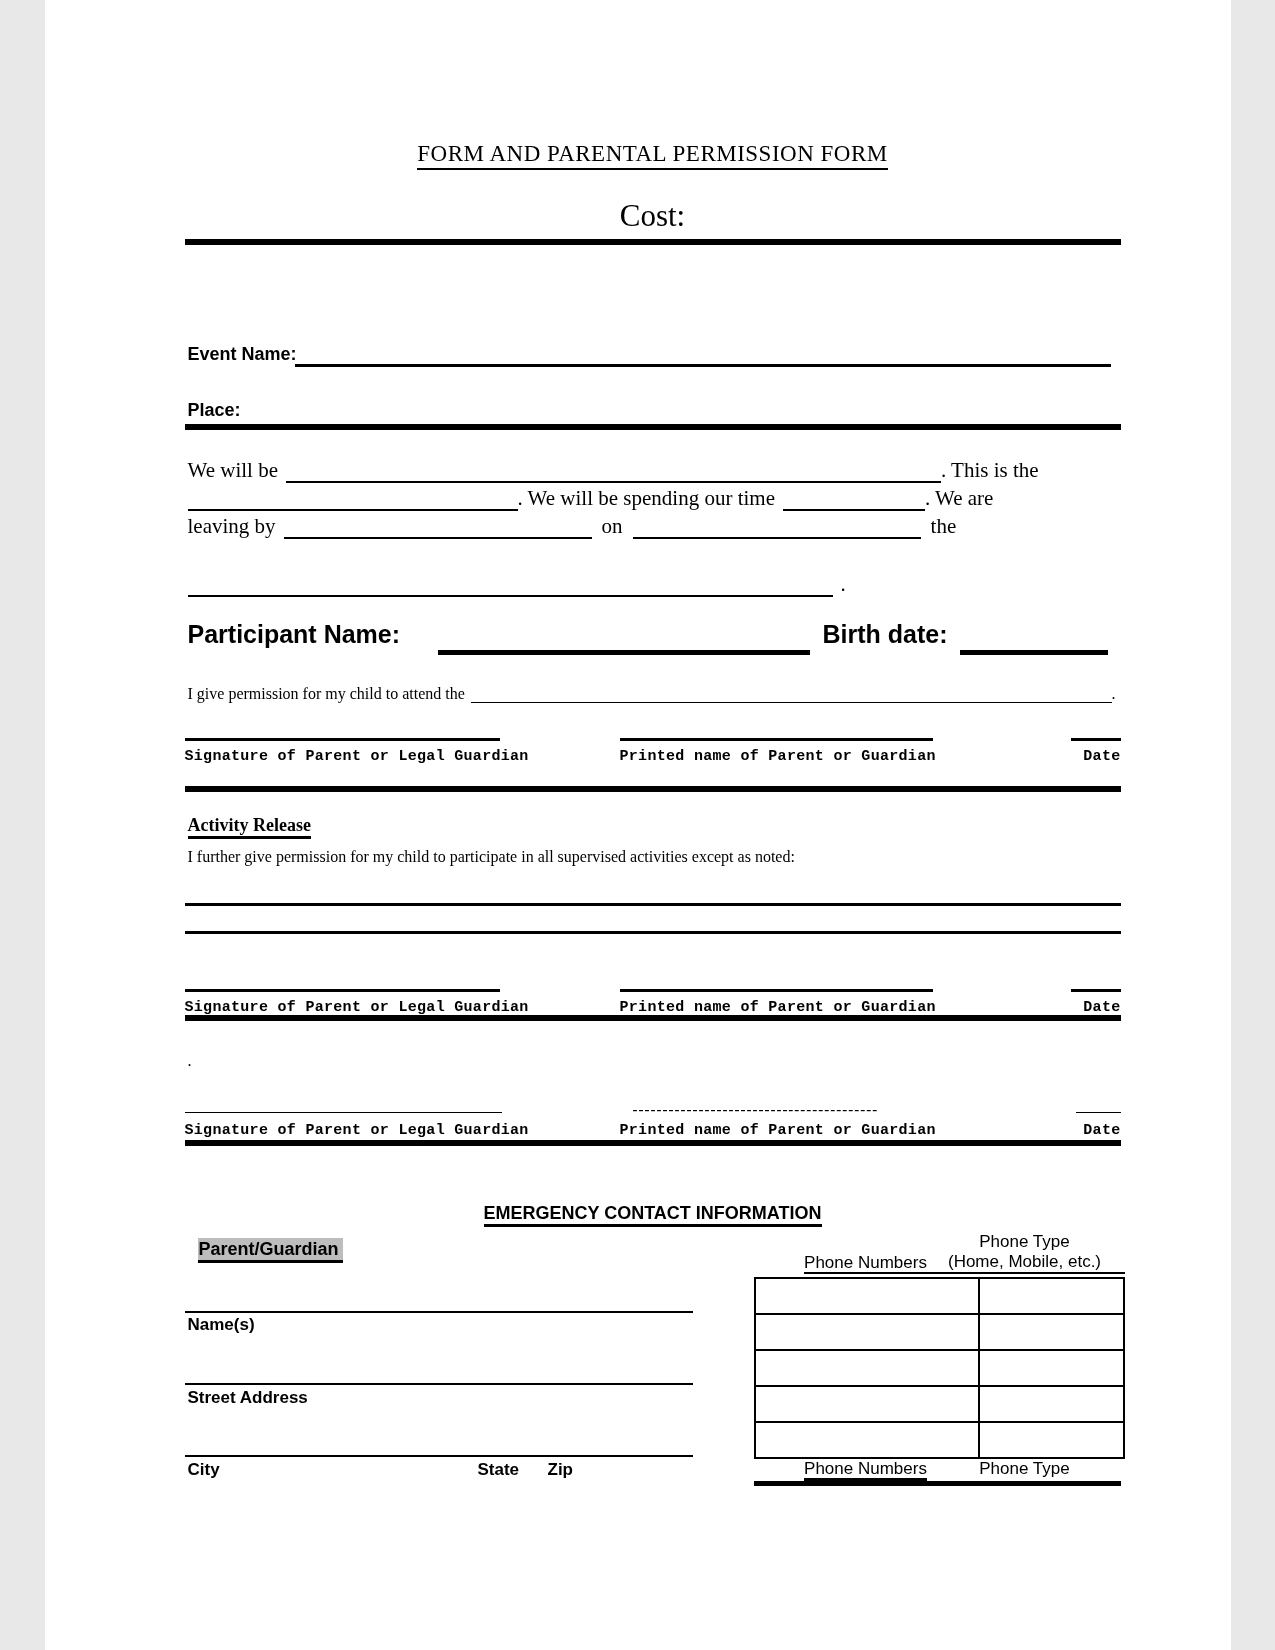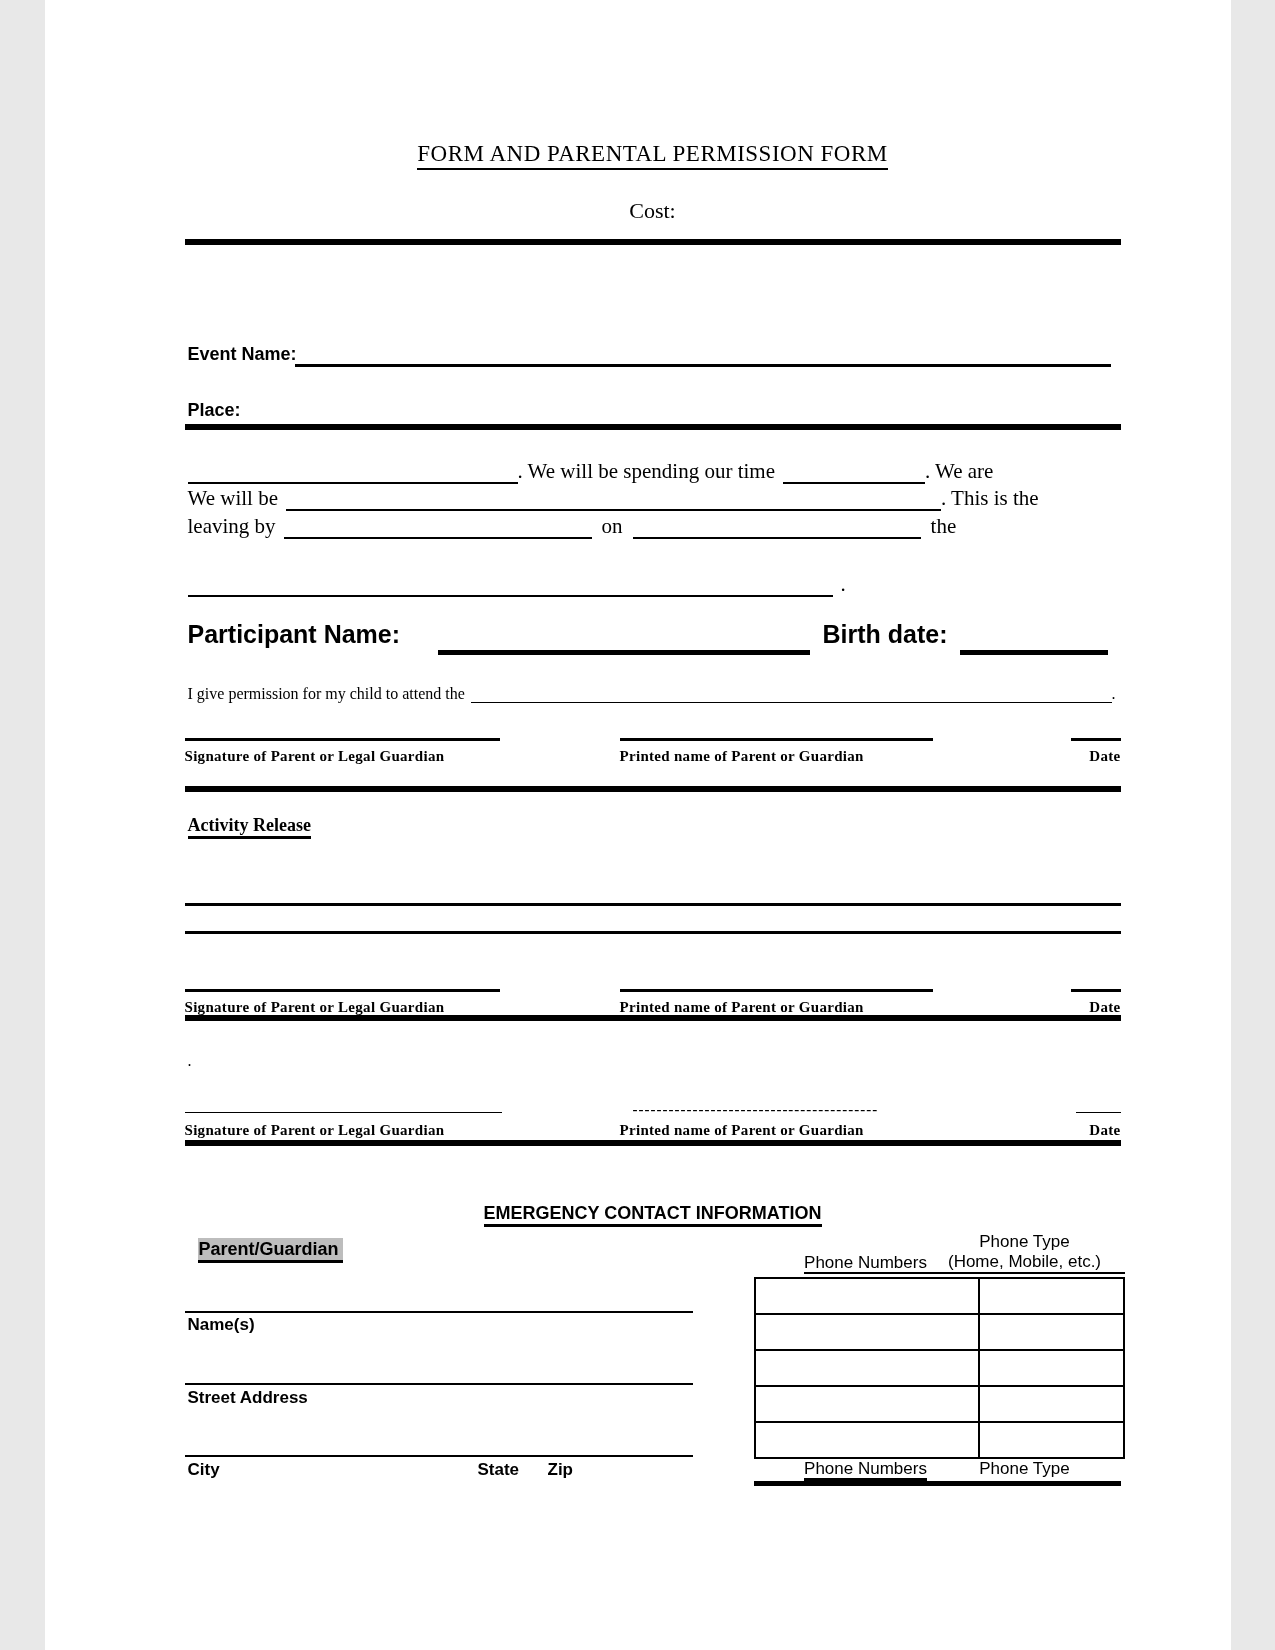--- a/index.html
+++ b/index.html
@@ -5,41 +5,41 @@
   html,body { margin:0; padding:0; background:#e8e8e8; }
   .page {
     position:relative; width:1186px; height:1650px; margin:0 auto;
     background:#ffffff; color:#000; overflow:hidden;
     font-family:"Liberation Serif", serif;
   }
   .abs { position:absolute; }
   .center { text-align:center; }
 
   .title-text { font-size:23px; letter-spacing:0.5px; border-bottom:2px solid #000; padding-bottom:2px; }
-  .cost-text  { font-size:22px; }
+  .cost-text  { font-size:31px; }
 
   .rule { background:#000; height:6px; }
   .rule-thin { background:#000; height:3px; }
 
   .blank { border-bottom:3px solid #000; }
   .blank4 { border-bottom:4px solid #000; }
   .blank5 { border-bottom:5px solid #000; }
   .blank2 { border-bottom:2px solid #000; }
   .blank1 { border-bottom:1px solid #000; }
 
   .bigl { font-size:26px; font-weight:bold; font-family:"Liberation Sans", sans-serif; }
   .medl { font-size:18px; font-weight:bold; font-family:"Liberation Sans", sans-serif; }
   .para { font-size:21px; }
   .partl { font-size:25px; font-weight:bold; font-family:"Liberation Sans", sans-serif; }
   .small-serif { font-size:16px; }
 
   .sigblock { left:140px; width:936px; height:42px; }
   .sigline { position:absolute; top:0; height:2px; border-bottom:3px solid #000; }
   .sigline-thin { position:absolute; top:2px; height:1px; background:#000; }
-  .siglabel { position:absolute; top:12px; font-family:Liberation Serif, serif; font-weight:bold; font-size:15px; letter-spacing:0.3px; white-space:nowrap; }
+  .siglabel { position:absolute; top:12px; font-family:Liberation Mono, monospace; font-weight:bold; font-size:15px; letter-spacing:0.3px; white-space:nowrap; }
   .dashtext { position:absolute; top:-9px; font-weight:bold; font-size:15px; letter-spacing:1px; white-space:nowrap; }
   .hl { background:#bdbdbd; }
 
   .tbl-head { font-size:17px; font-family:"Liberation Sans", sans-serif; }
   .fieldlabel { font-size:17px; font-family:"Liberation Sans", sans-serif;font-weight:bold; }
 
   .etable { border:2px solid #000; display:grid; grid-template-columns:222px 1fr; }
   .etable .cell { height:34px; border-top:2px solid #000; }
   .etable .cell.first { border-top:none; }
   .etable .cell.right { border-left:2px solid #000; }
@@ -66,30 +66,30 @@
     <span class="abs medl" style="left:3px;top:0;">Event Name:</span>
     <div class="abs blank" style="left:110px;right:10px;top:0;height:20px;"></div>
   </div>
 
   <div class="abs" style="top:400px;left:140px;width:936px;">
     <span class="abs medl" style="left:3px;top:0;">Place:</span>
   </div>
   <div class="abs rule" style="top:424px;left:140px;width:936px;"></div>
 
   <div class="abs para" style="top:456px;left:143px;width:928px;">
+    <div class="row-flex" style="height:27px;">
+      <span>We will be</span>
+      <span class="blank2" style="width:655px;margin-left:8px;"></span>
+      <span>. This is the</span>
+    </div>
     <div class="row-flex" style="height:28px;">
       <span class="blank2" style="width:330px;"></span>
       <span>. We will be spending our time</span>
       <span class="blank2" style="width:142px;margin-left:8px;"></span>
       <span>. We are</span>
-    </div>
-    <div class="row-flex" style="height:27px;">
-      <span>We will be</span>
-      <span class="blank2" style="width:655px;margin-left:8px;"></span>
-      <span>. This is the</span>
     </div>
     <div class="row-flex" style="height:28px;">
       <span>leaving by</span>
       <span class="blank2" style="width:308px;margin-left:8px;"></span>
       <span style="margin-left:10px;">on</span>
       <span class="blank2" style="width:288px;margin-left:10px;"></span>
       <span style="margin-left:10px;">the</span>
     </div>
     <div class="row-flex" style="height:28px;margin-top:30px;">
       <span class="blank2" style="width:645px;"></span>
@@ -116,20 +116,21 @@
     <div class="sigline" style="right:0;width:50px;"></div>
     <div class="siglabel" style="left:0;">Signature of Parent or Legal Guardian</div>
     <div class="siglabel" style="left:435px;">Printed name of Parent or Guardian</div>
     <div class="siglabel" style="right:0;">Date</div>
   </div>
   <div class="abs rule" style="top:786px;left:140px;width:936px;"></div>
 
   <div class="abs" style="top:815px;left:143px;">
     <span class="medl" style="border-bottom:3px solid #000;padding-bottom:1px;font-family:Liberation Serif, serif;">Activity Release</span>
   </div>
+  <div class="abs small-serif" style="top:848px;left:143px;width:930px;">I further give permission for my child to participate in all supervised activities except as noted:</div>
 
   <div class="abs rule-thin" style="top:903px;left:140px;width:936px;"></div>
   <div class="abs rule-thin" style="top:931px;left:140px;width:936px;"></div>
 
   <div class="abs sigblock" style="top:987px;">
     <div class="sigline" style="left:0;width:315px;"></div>
     <div class="sigline" style="left:435px;width:313px;"></div>
     <div class="sigline" style="right:0;width:50px;"></div>
     <div class="siglabel" style="left:0;">Signature of Parent or Legal Guardian</div>
     <div class="siglabel" style="left:435px;">Printed name of Parent or Guardian</div>

